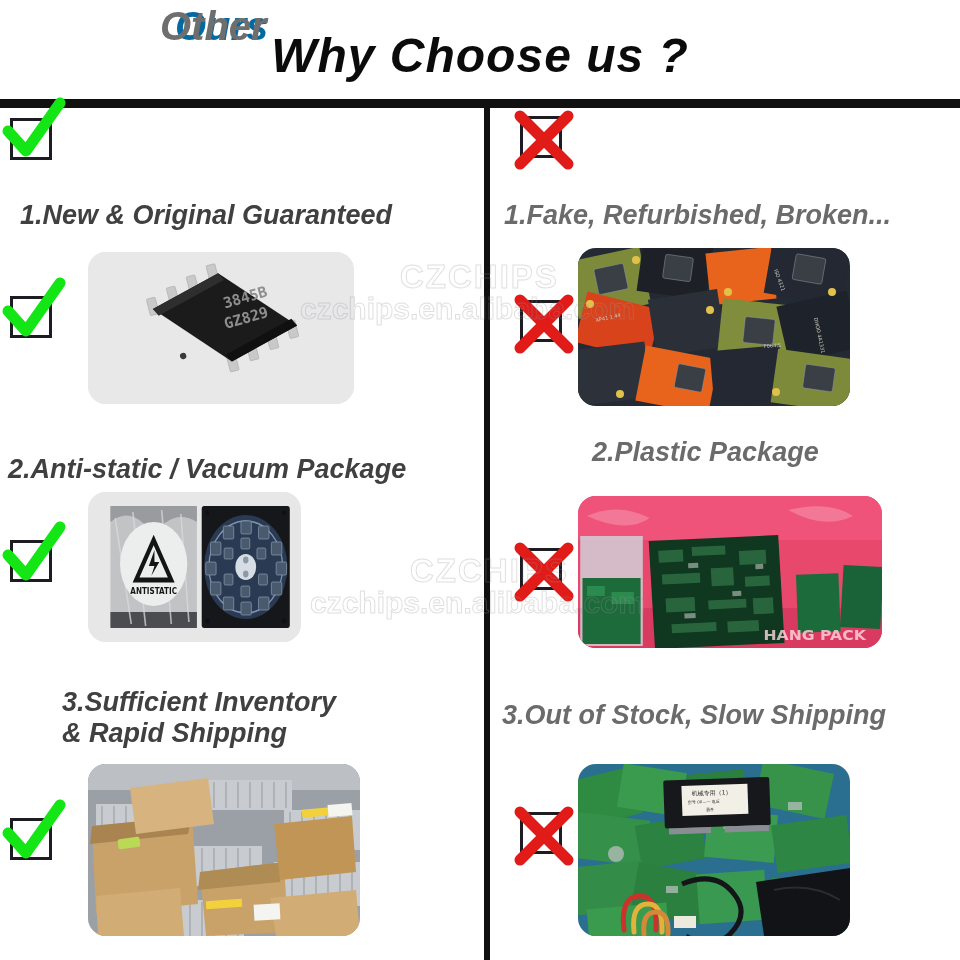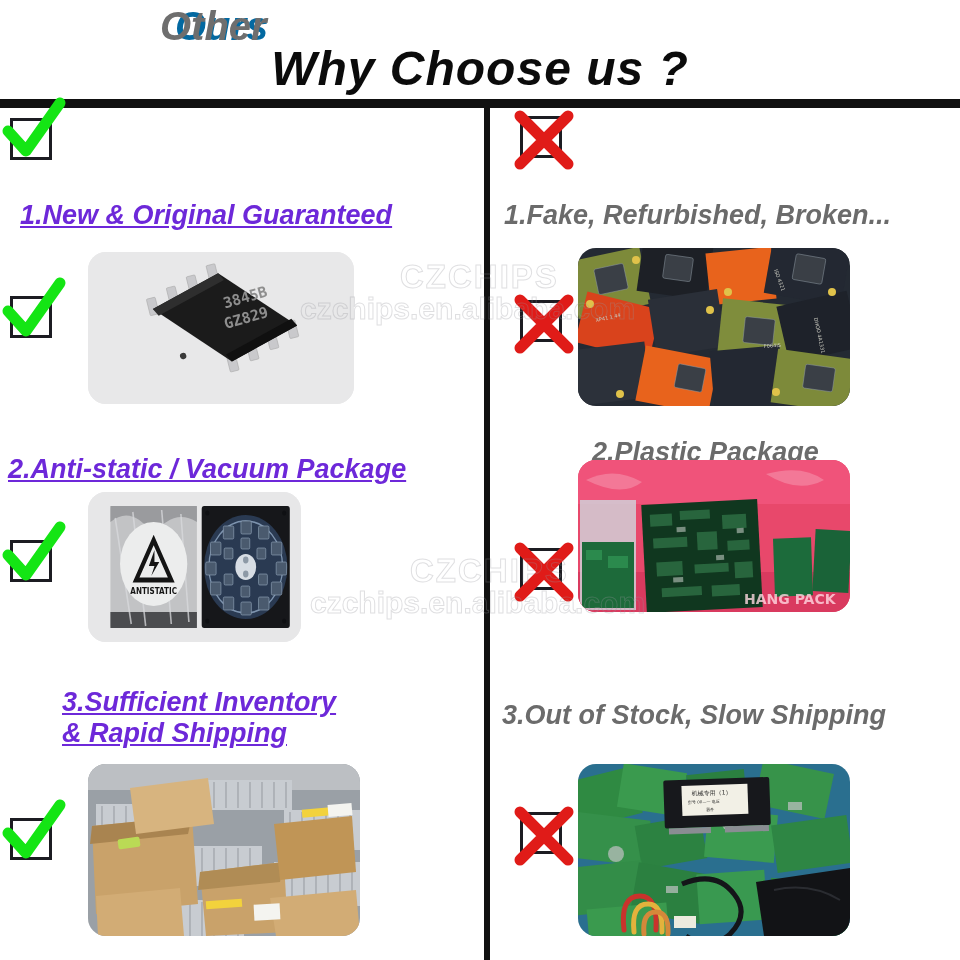--- a/index.html
+++ b/index.html
@@ -27,21 +27,20 @@
     top: 28px;
     left: 0;
     width: 960px;
     text-align: center;
     font-family: "Liberation Sans", sans-serif;
     font-weight: bold;
     font-style: italic;
     font-size: 48px;
     letter-spacing: 1px;
     color: #0b0b0b;
-    margin-top: 13px;
   }
 
   
   .hrule {
     position: absolute;
     left: 0;
     top: 99px;
     width: 960px;
     height: 9px;
     background: #111111;
@@ -88,41 +87,41 @@
 
   
   .item-text {
     position: absolute;
     font-weight: bold;
     font-style: italic;
     font-size: 27px;
     line-height: 1.15;
     white-space: pre-line;
   }
-  .item-text.ours  { color: #6d28d9; text-decoration: underline; }
+  .item-text.ours  { color: #404040; }
   .item-text.other { color: #6b6b6b; }
 
   .it-r1-ours  { left: 20px;  top: 200px; }
   .it-r1-other { left: 504px; top: 200px; text-align: right; }
   .it-r2-ours  { left: 8px;   top: 454px; }
   .it-r2-other { left: 592px; top: 437px; }
   .it-r3-ours  { left: 62px;  top: 687px; text-align: left; width: 360px; }
   .it-r3-other { left: 502px; top: 700px; }
 
   
   .photo {
     position: absolute;
     border-radius: 18px;
     overflow: hidden;
     background: #e9e9ea;
   }
   .ph-r1-ours  { left: 88px;  top: 252px; width: 266px; height: 152px; }
   .ph-r1-other { left: 578px; top: 248px; width: 272px; height: 158px; }
   .ph-r2-ours  { left: 88px;  top: 492px; width: 213px; height: 150px; }
-  .ph-r2-other { left: 578px; top: 460px; width: 272px; height: 152px; }
+  .ph-r2-other { left: 578px; top: 496px; width: 304px; height: 152px; }
   .ph-r3-ours  { left: 88px;  top: 764px; width: 272px; height: 172px; }
   .ph-r3-other { left: 578px; top: 764px; width: 272px; height: 172px; }
 
   .photo svg { display: block; width: 100%; height: 100%; }
 
   
   .wm {
     position: absolute;
     color: transparent;
     -webkit-text-stroke: 1px rgba(150,150,155,0.30);

